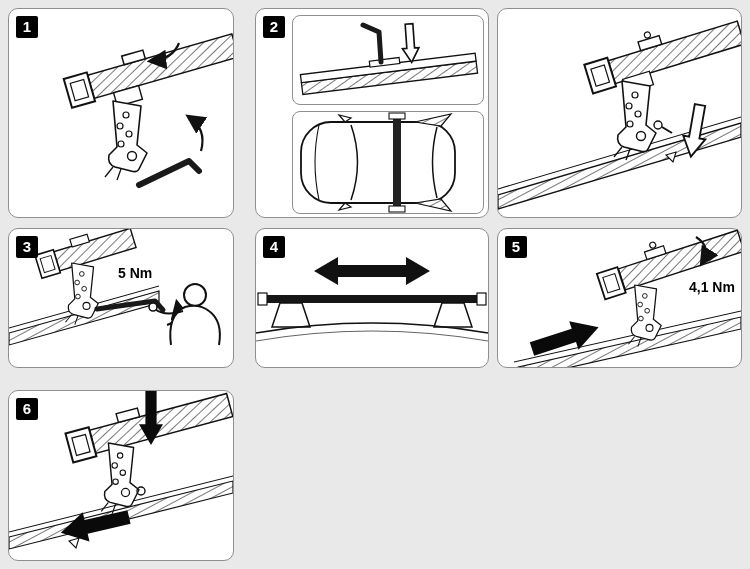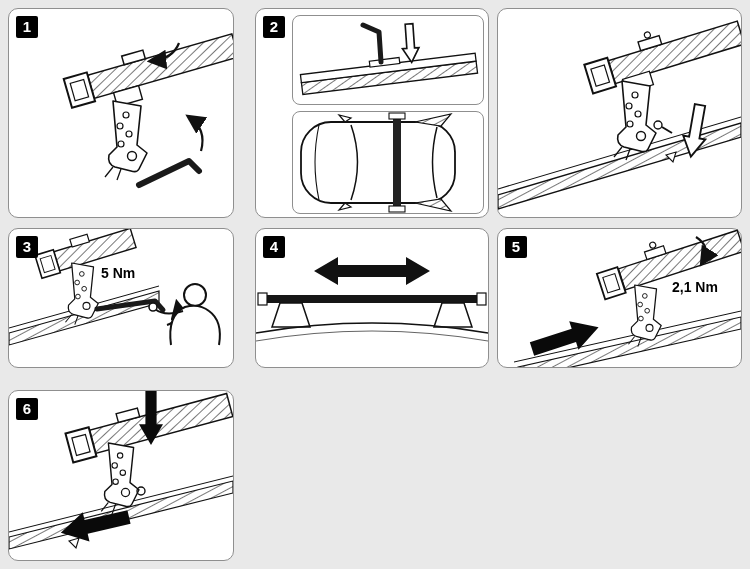--- a/index.html
+++ b/index.html
@@ -1,21 +1,21 @@
 <!DOCTYPE html>
 <html><head>
 <meta charset="utf-8">
 <style>
   html,body{margin:0;padding:0;background:#e9e9e9;font-family:"Liberation Sans",sans-serif;}
   .canvas{position:relative;width:750px;height:569px;background:#e9e9e9;overflow:hidden;}
   .panel{position:absolute;background:#fff;border:1px solid #8f8f8f;border-radius:10px;box-sizing:border-box;}
   .badge{position:absolute;top:7px;left:7px;width:22px;height:22px;background:#000;color:#fff;
          font-weight:bold;font-size:15px;line-height:22px;text-align:center;z-index:3;border-radius:2px;}
   .subbox{position:absolute;border:1px solid #8f8f8f;border-radius:8px;box-sizing:border-box;overflow:hidden;background:#fff;}
-  .torque{position:absolute;font-weight:bold;font-size:14px;color:#000;z-index:2;white-space:nowrap;}
+  .torque{position:absolute;font-weight:bold;font-size:14px;color:#000;z-index:2;white-space:nowrap;margin-left:17px;}
   .ill{position:absolute;left:0;top:0;width:100%;height:100%;}
   svg{display:block;}
 </style>
 </head>
 <body>
 
 <div class="canvas">
 
   <svg width="0" height="0" style="position:absolute" aria-hidden="true">
     <defs>
@@ -140,21 +140,21 @@
       <rect x="221" y="64" width="9" height="12" fill="#fff" stroke="#111" stroke-width="1.2"></rect>
       <polygon points="24,74 46,74 54,98 16,98" fill="#fff" stroke="#111" stroke-width="1.5"></polygon>
       <polygon points="186,74 208,74 216,98 178,98" fill="#fff" stroke="#111" stroke-width="1.5"></polygon>
       <path d="M0,104 Q116,84 232,104" fill="none" stroke="#111" stroke-width="1.5"></path>
       <path d="M0,112 Q116,92 232,112" fill="none" stroke="#111" stroke-width="1" opacity="0.65"></path>
     </svg>
   </div>
 
   <div class="panel" style="left:497px;top:228px;width:245px;height:140px;">
     <div class="badge">5</div>
-    <div class="torque" style="left:174px;top:50px;">2,1 Nm</div>
+    <div class="torque" style="left:174px;top:50px;">4,1 Nm</div>
     <svg class="ill" viewBox="0 0 243 138">
       <polygon points="20,138 243,88 243,100 20,150" fill="url(#hatch)" stroke="#111" stroke-width="1.2"></polygon>
       <line x1="16" y1="133" x2="243" y2="82" stroke="#111" stroke-width="1"></line>
       <g transform="rotate(-18 165 38)">
         <rect x="122" y="26" width="125" height="22" fill="url(#hatch)" stroke="#111" stroke-width="1.4"></rect>
         <use href="#barEnd" transform="translate(100,24) scale(0.9)"></use>
         <rect x="152" y="18" width="20" height="8" fill="#fff" stroke="#111" stroke-width="1.2"></rect>
         <circle cx="162" cy="14" r="3" fill="none" stroke="#111" stroke-width="1.2"></circle>
       </g>
       <path d="M198,8 q16,10 6,26" fill="none" stroke="#111" stroke-width="2.2" marker-end="url(#arrowhead)"></path>

